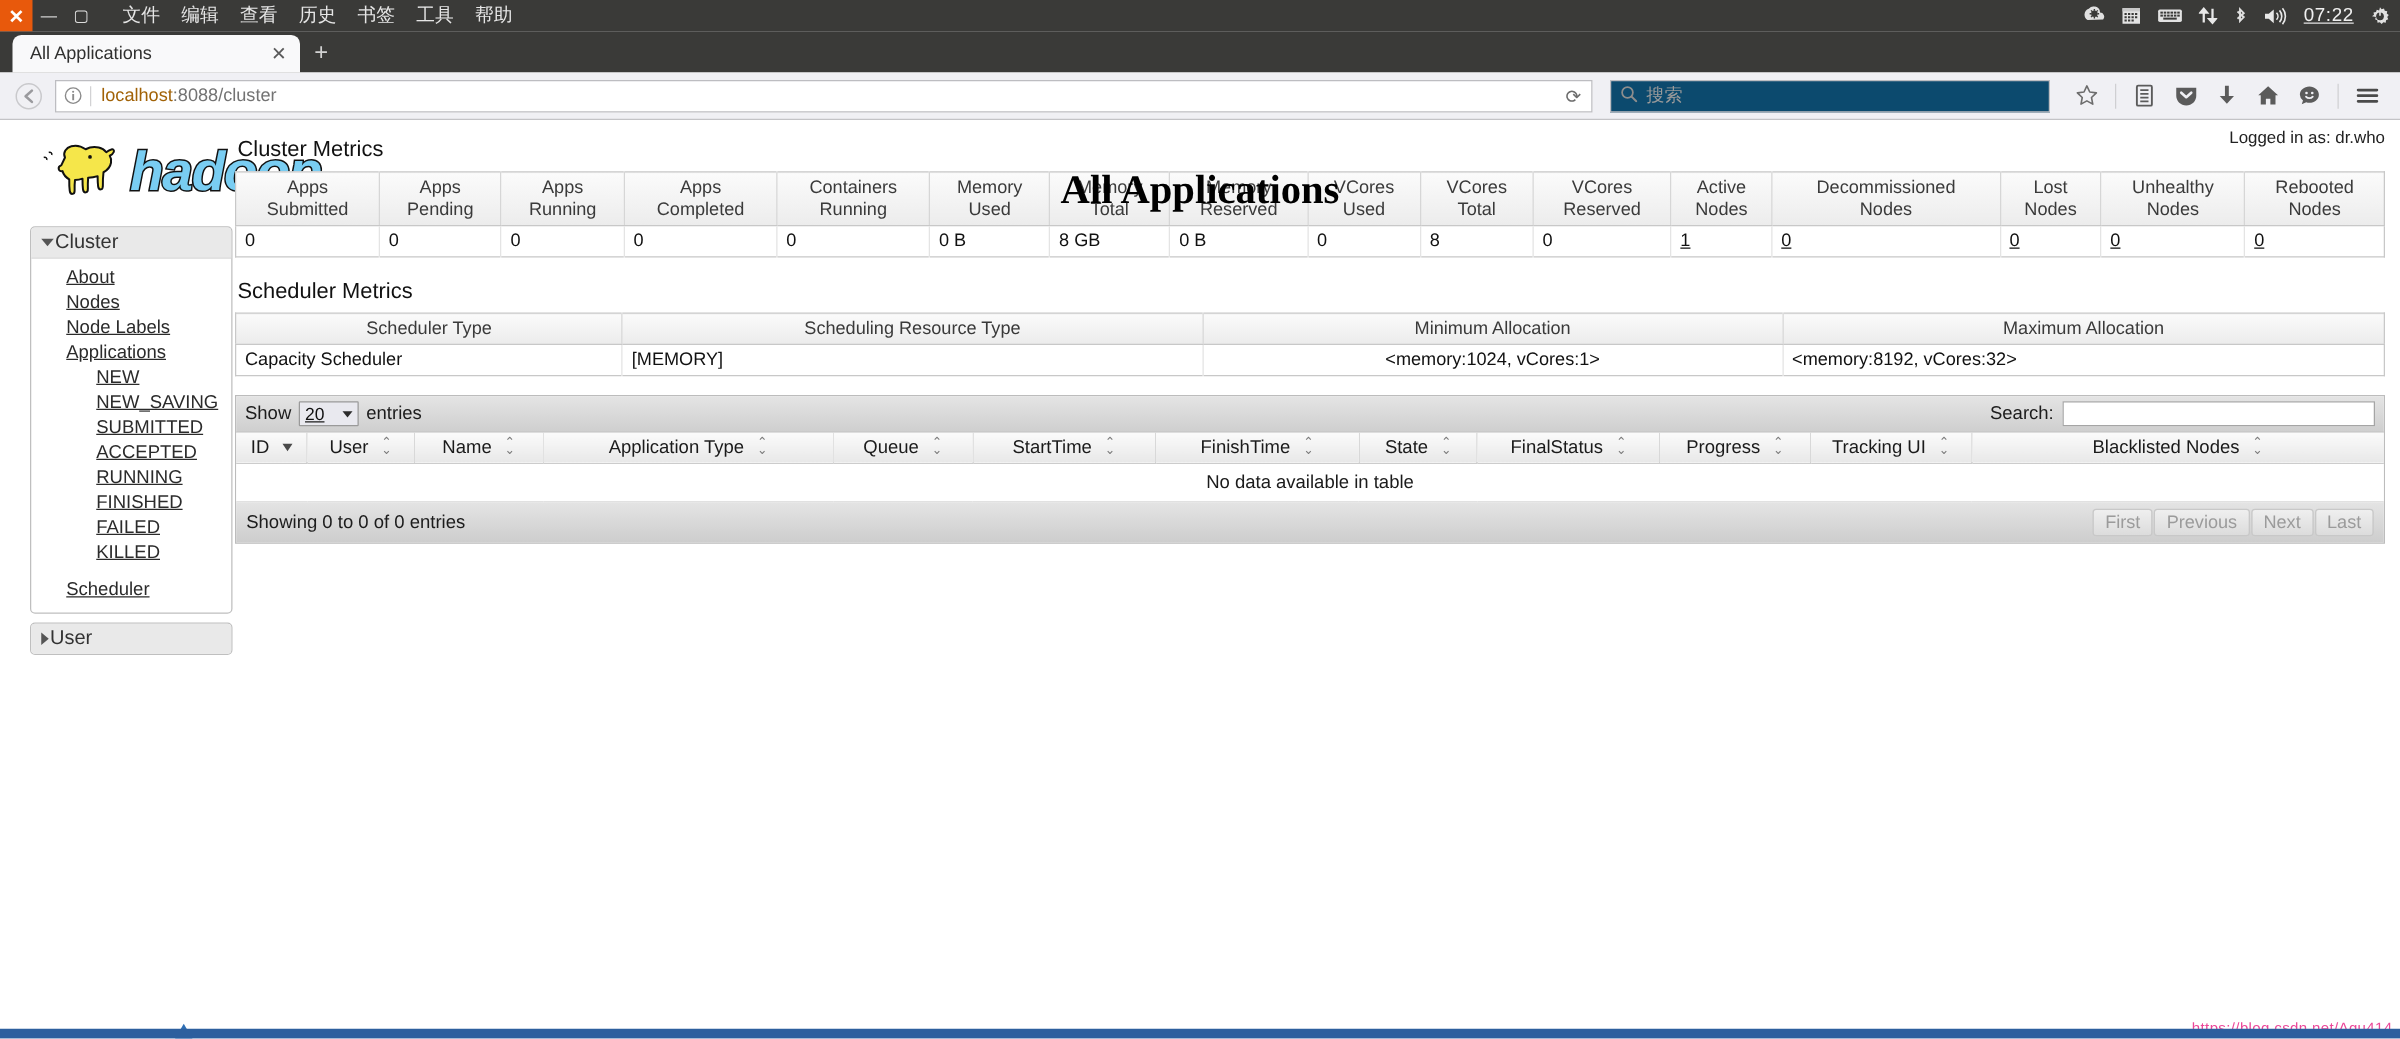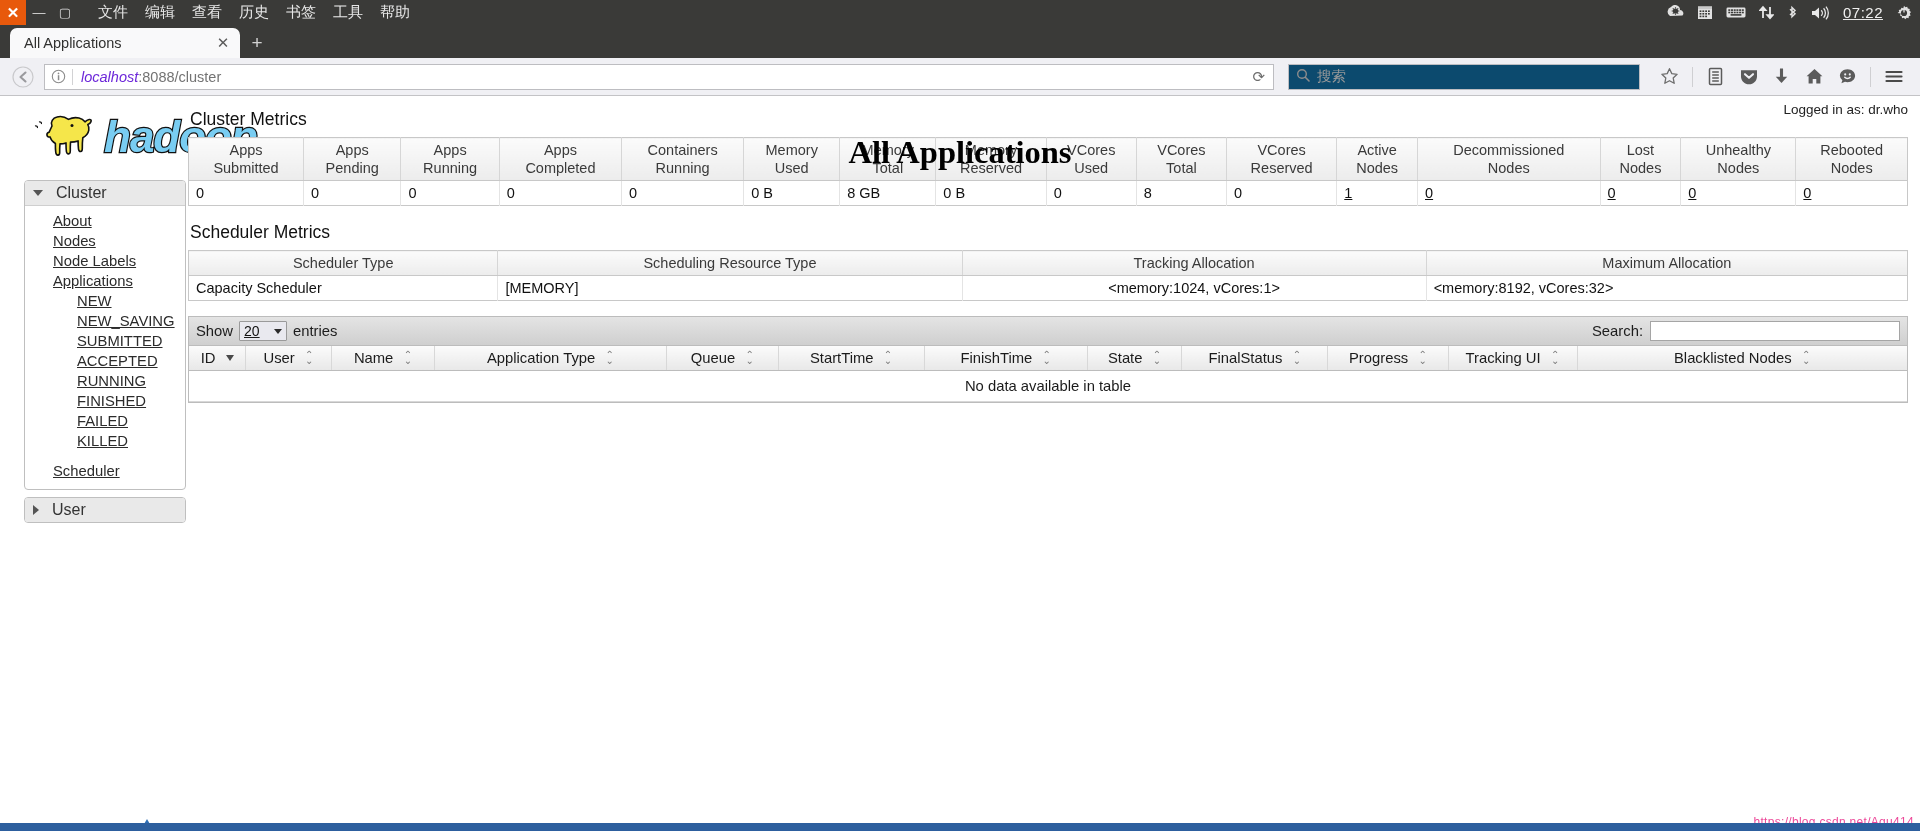--- a/index.html
+++ b/index.html
@@ -47,21 +47,21 @@
     height: 38px; background: #f0f0f4; border-bottom: 1px solid #c3c3c6;
     display: flex; align-items: center; padding: 0 8px; gap: 6px;
   }
   .nav-btn { width: 30px; height: 28px; display: flex; align-items: center; justify-content: center; color: #8a8a8a; }
   .urlbar {
     flex: 0 0 1230px; height: 26px; background: #fff; border: 1px solid #bdbdc1;
     display: flex; align-items: center; padding: 0 6px; font-size: 14.5px; color: #6a6a6a;
   }
   .urlbar .info-ico { color: #8b8b8b; margin-right: 6px; display:flex; }
   .urlbar .sep { width: 1px; height: 16px; background: #d2d2d4; margin-right: 8px; }
-  .urlbar .url-host { color: #6d28d9; font-style: italic; }
+  .urlbar .url-host { color: #a16207; }
   .urlbar .url-rest { color: #737373; }
   .urlbar .reload { margin-left: auto; color: #6d6d6d; font-size: 15px; padding-right: 2px; }
   .searchbar {
     flex: 0 0 352px; height: 26px; background: #0c4a6e; border: 1px solid #bdbdc1;
     display: flex; align-items: center; padding: 0 7px; gap: 7px;
     font-size: 14.5px; color: #9a9a9a; margin-left: 8px;
   }
   .tool-icons { display: flex; align-items: center; gap: 2px; margin-left: 8px; }
   .ti { width: 31px; height: 28px; display: flex; align-items: center; justify-content: center; color: #5b5b5b; }
   .vsep { width: 1px; height: 20px; background: #cfcfd2; margin: 0 5px; }
@@ -87,21 +87,21 @@
 
   
   .sidebar { width: 186px; flex: 0 0 186px; padding: 12px 0 0 24px; }
   .navblock {
     border: 1px solid #bfbfbf; border-radius: 4px; background: #fff;
     margin-bottom: 7px;
   }
   .navhead {
     background: #e9e9e9; border-bottom: 1px solid #cfcfcf;
     padding: 3px 8px; font-size: 16px; color: #333;
-    display: flex; align-items: center; gap: 13px;
+    display: flex; align-items: center; gap: 1px;
     border-radius: 3px 3px 0 0;
   }
   .navhead.collapsed { border-bottom: none; border-radius: 3px; }
   .caret-down { width: 0; height: 0; border-left: 5px solid transparent; border-right: 5px solid transparent; border-top: 6px solid #555; }
   .caret-right { width: 0; height: 0; border-top: 5px solid transparent; border-bottom: 5px solid transparent; border-left: 6px solid #555; }
   .navlist { list-style: none; margin: 0; padding: 5px 0 8px 0; }
   .navlist li { padding: 1px 0 1px 28px; }
   .navlist li.sub { padding-left: 52px; }
   .navlist li.spacer { height: 10px; padding: 0; }
   .navlist a { color: #2b2b2b; text-decoration: underline; font-size: 14.8px; }
@@ -482,21 +482,21 @@
           </tr>
         </tbody>
       </table>
 
       <h3 class="section-title second">Scheduler Metrics</h3>
       <table class="metrics sched">
         <thead>
           <tr>
             <th style="width:18%">Scheduler Type</th>
             <th style="width:27%">Scheduling Resource Type</th>
-            <th style="width:27%">Tracking Allocation</th>
+            <th style="width:27%">Minimum Allocation</th>
             <th style="width:28%">Maximum Allocation</th>
           </tr>
         </thead>
         <tbody>
           <tr>
             <td>Capacity Scheduler</td>
             <td>[MEMORY]</td>
             <td style="text-align:center">&lt;memory:1024, vCores:1&gt;</td>
             <td style="">&lt;memory:8192, vCores:32&gt;</td>
           </tr>
@@ -634,20 +634,29 @@
                 </th>
             </tr>
           </thead>
           <tbody>
             <tr>
               <td class="dt-empty" colspan="12">No data available in table</td>
             </tr>
           </tbody>
         </table>
 
+        <div class="dt-bottom">
+          <span>Showing 0 to 0 of 0 entries</span>
+          <span class="pager">
+            <span>First</span>
+            <span>Previous</span>
+            <span>Next</span>
+            <span>Last</span>
+          </span>
+        </div>
       </div>
 
     </div>
   </div>
 
   <div class="watermark">https://blog.csdn.net/Aqu414</div>
   <div class="cursor-mark"></div>
   <div class="bottom-strip"></div>
 </div>
 

